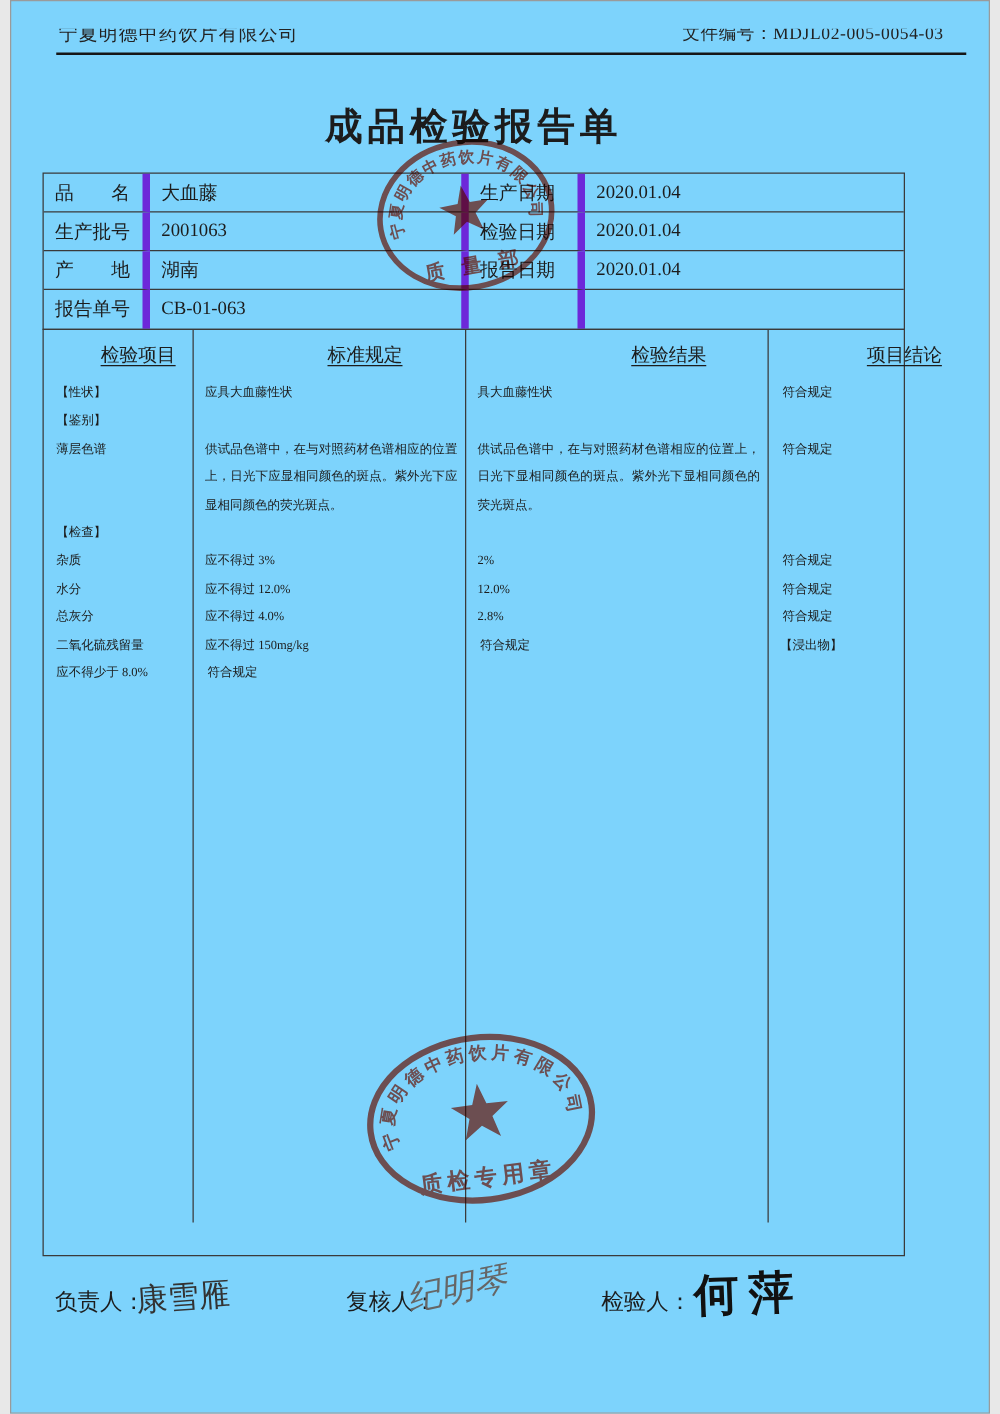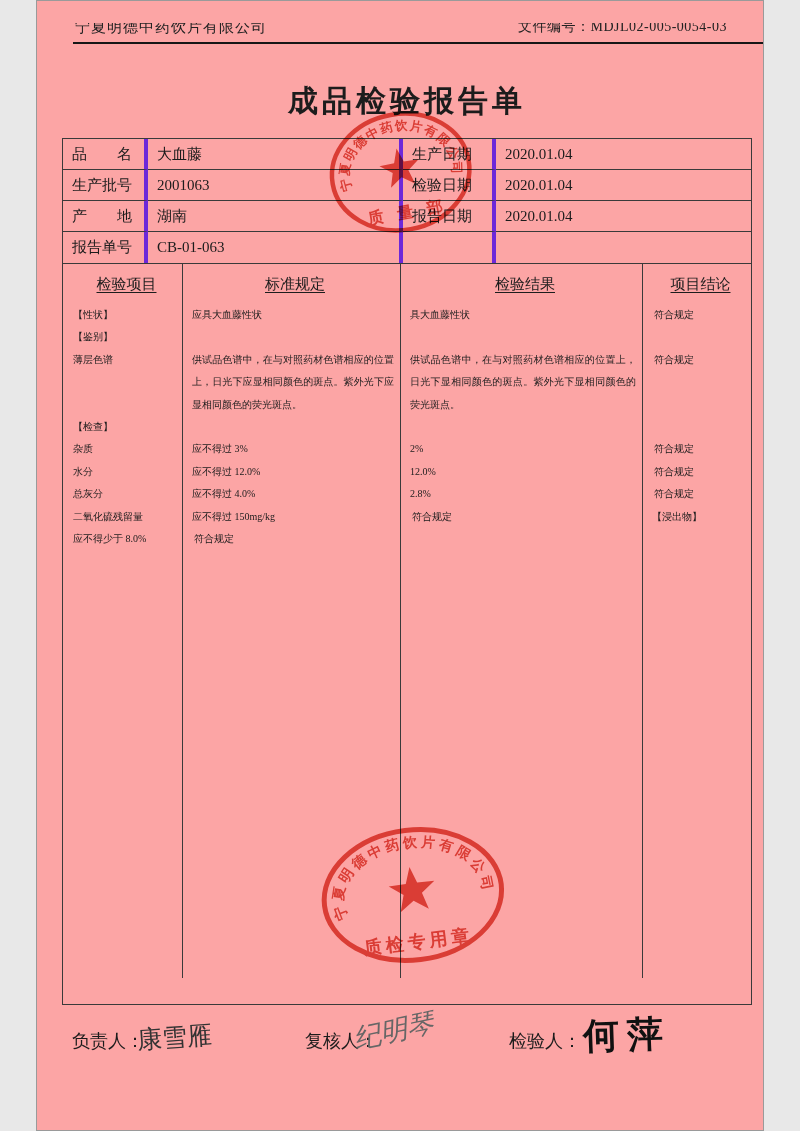--- a/index.html
+++ b/index.html
@@ -1,45 +1,45 @@
 <!DOCTYPE html>
 <html><head>
 <meta charset="utf-8">
 <style>
   html,body{margin:0;padding:0;background:#e8e8e8;}
-  .page{position:relative;width:728px;height:1131px;background:#fca5a5;margin:0 auto;
+  .page{position:relative;width:784px;height:1131px;background:#7dd3fc;margin:0 auto;
         font-family:"Liberation Serif","DejaVu Serif",serif;color:#1c1c1c;
         overflow:hidden;border:1px solid #9a9a9a;box-sizing:border-box;}
 
   
   .hdr-left{position:absolute;left:38px;top:22px;height:16px;overflow:hidden;}
   .hdr-left span{display:block;margin-top:-5px;font-size:15px;letter-spacing:1px;color:#222;}
   .hdr-right{position:absolute;right:36px;top:22px;height:16px;overflow:hidden;text-align:right;}
   .hdr-right span{display:block;margin-top:-5px;font-size:14px;color:#222;letter-spacing:.5px;margin-left:34px;}
   .hdr-rule{position:absolute;left:36px;top:41px;width:728px;height:2px;background:#161616;}
 
   .title{position:absolute;left:25px;top:80px;width:690px;text-align:center;
          font-size:30px;font-weight:bold;letter-spacing:4px;}
 
   
   .info-table{position:absolute;left:25px;top:137px;width:690px;height:126px;
               border:1px solid #3a3a3a;box-sizing:border-box;display:grid;
               grid-template-columns:85px 255px 93px 1fr;grid-auto-rows:31px;font-size:15px;}
-  .ic{border-right:4px solid #6d28d9;border-bottom:1px solid #3a3a3a;display:flex;
+  .ic{border-right:6px solid #6d28d9;border-bottom:1px solid #3a3a3a;display:flex;
       align-items:center;padding-left:9px;box-sizing:border-box;white-space:nowrap;overflow:hidden;}
   .ic.lastcol{border-right:none;}
   .ic.lastrow{border-bottom:none;}
 
   
   .main-table{position:absolute;left:25px;top:262px;width:690px;height:742px;
               border:1px solid #3a3a3a;box-sizing:border-box;}
   .vline{position:absolute;top:0;width:1px;height:714px;background:#3a3a3a;}
   .vl1{left:119px;}.vl2{left:337px;}.vl3{left:579px;}
-  .mt-headers{position:absolute;top:0;left:4px;width:100%;height:34px;display:grid;
-              grid-template-columns:119px 218px 242px 109px;}
+  .mt-headers{position:absolute;top:0;left:16px;width:100%;height:34px;display:grid;
+              grid-template-columns:119px 218px 242px 109px;gap:13px;}
   .mt-h{display:flex;align-items:center;justify-content:center;font-size:15px;padding-top:6px;box-sizing:border-box;}
   .mt-h span{text-decoration:underline;text-underline-offset:3px;}
   .mt-body{position:absolute;top:40px;left:0;width:100%;display:grid;
            grid-template-columns:119px 218px 242px 109px;font-size:10px;line-height:22.4px;}
   .bc{padding:0 6px 0 10px;box-sizing:border-box;text-align:justify;}
   .bc.item{white-space:nowrap;text-align:left;padding-right:2px;}
   .bc.concl{padding-left:12px;text-align:left;white-space:nowrap;}
   .mt-conclusion{position:absolute;left:0;top:714px;width:100%;height:27px;
                  border-top:1px solid #3a3a3a;display:flex;align-items:center;
                  padding-left:10px;font-size:15px;box-sizing:border-box;}

